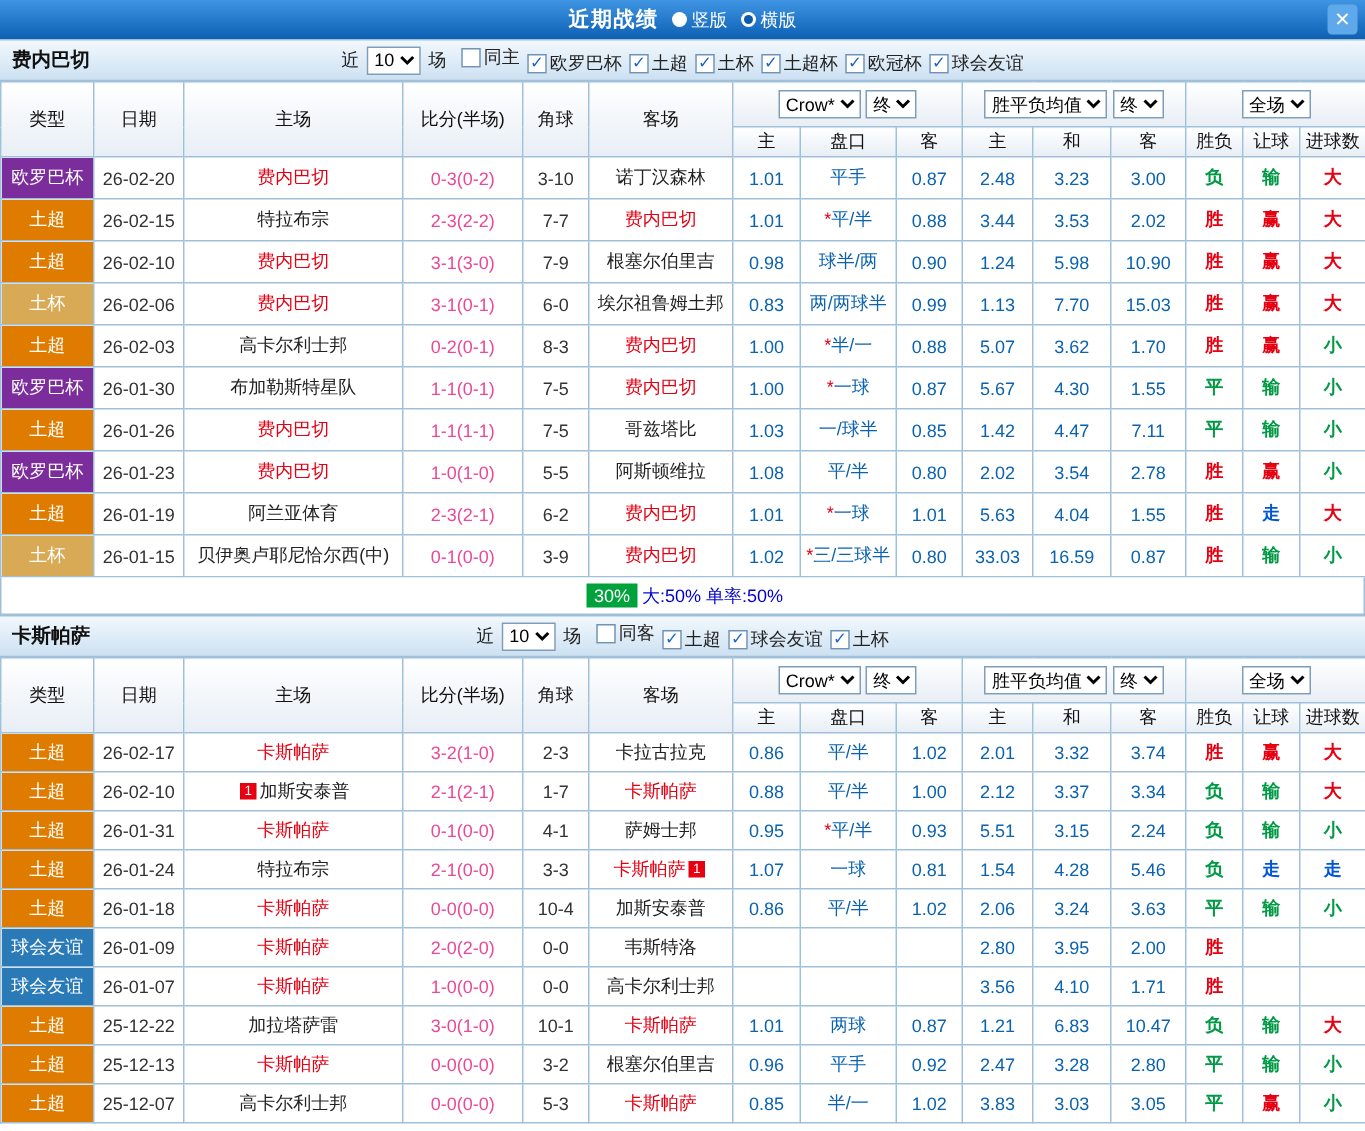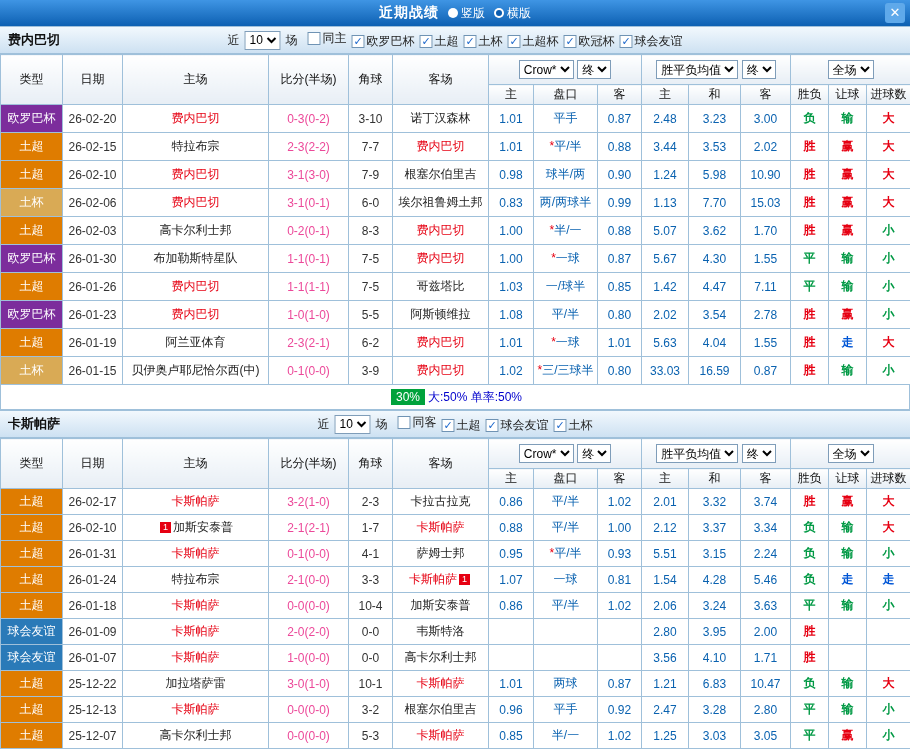--- a/index.html
+++ b/index.html
@@ -547,21 +547,21 @@
           <tr>
             <td class="typecell" style="background: rgb(223, 124, 0);">土超</td>
             <td class="datecell">25-12-07</td>
             <td class="teamcell"><span class="opp">高卡尔利士邦</span></td>
             <td class="scorecell">0-0(0-0)</td>
             <td class="cornercell">5-3</td>
             <td class="teamcell"><span class="focus">卡斯帕萨</span></td>
             <td class="numcell">0.85</td>
             <td class="numcell">半/一</td>
             <td class="numcell">1.02</td>
-            <td class="numcell">1.25</td>
+            <td class="numcell">3.83</td>
             <td class="numcell">3.03</td>
             <td class="numcell">3.05</td>
             <td class="rescell" style="color: rgb(0, 153, 68);">平</td>
             <td class="rescell" style="color: rgb(230, 0, 18);">赢</td>
             <td class="rescell" style="color: rgb(0, 153, 68);">小</td>
           </tr>
         </tbody>
     </table>
 
   </div>

